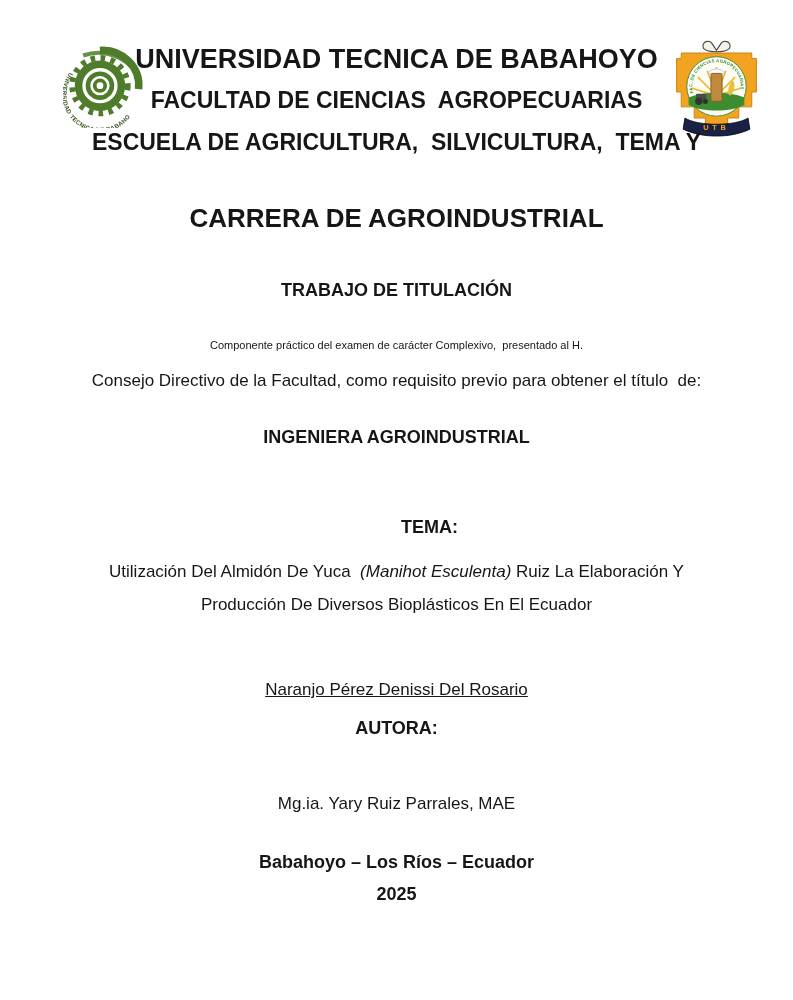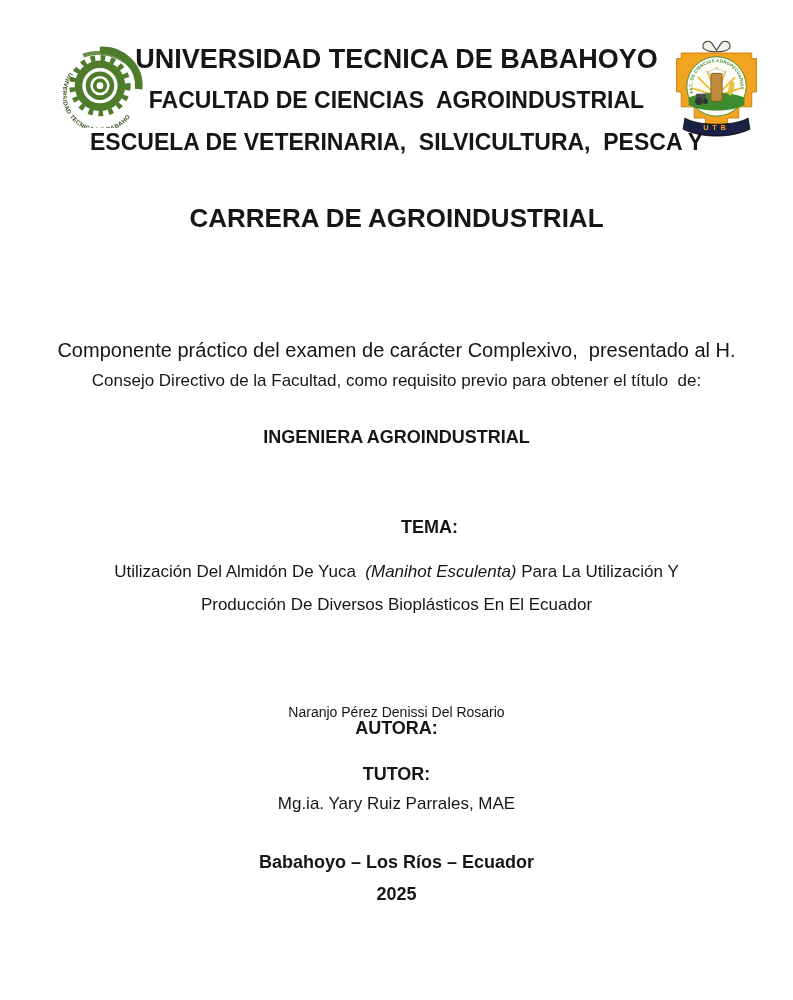--- a/index.html
+++ b/index.html
@@ -20,28 +20,28 @@
   }
   .b{font-weight:bold;}
   .it{font-style:italic;}
 
   .l-univ {top:44px; font-size:27px;}
   .l-fac  {top:87px; font-size:23px;}
   .l-esc1 {top:129px;font-size:23px;}
   .l-esc2 {top:168px;font-size:23px;}
   .l-car  {top:204px;font-size:26px;}
   .l-trab {top:280px;font-size:18px;}
-  .l-int1 {top:339px;font-size:20px;}
+  .l-int1 {top:339px;font-size:11px;}
   .l-int2 {top:371px;font-size:17px;}
   .l-deg  {top:427px;font-size:18px;}
   .l-tema {top:517px;font-size:18px;margin-left:33px;}
   .l-t1   {top:562px;font-size:17px;}
   .l-t2   {top:595px;font-size:17px;}
   .l-aut  {top:674px;font-size:18px;margin-top:44px;}
-  .l-autn {top:704px;font-size:14px;}
+  .l-autn {top:680px;font-size:17px;text-decoration:underline;}
   .l-tut  {top:764px;font-size:18px;}
   .l-tutn {top:794px;font-size:17px;}
   .l-loc  {top:852px;font-size:18px;}
   .l-year {top:884px;font-size:18px;}
 
   .logo-left{position:absolute;left:63px;top:40px;width:84px;height:88px;}
   .logo-right{position:absolute;left:670px;top:40px;width:93px;height:104px;}
   .logo-left svg,.logo-right svg{width:100%;height:100%;display:block;}
 </style>
 </head>
@@ -93,34 +93,34 @@
       <ellipse cx="66" cy="52" rx="3" ry="8" fill="#e6c23c" transform="rotate(12 66 52)"></ellipse>
       <rect x="28" y="58" width="11" height="6" rx="1" fill="#4a4a4a"></rect>
       <circle cx="31" cy="66" r="4" fill="#333333"></circle>
       <circle cx="38" cy="66" r="2.8" fill="#333333"></circle>
       <path d="M16 84 C 30 93 70 93 84 84 L 86 96 C 65 106 35 106 14 96 Z" fill="var(--banner-navy)" stroke="#000000" stroke-width="0.8"></path>
       <text x="50" y="97" text-anchor="middle" font-size="8" font-weight="bold" fill="var(--shield-orange)" letter-spacing="4" font-family="Liberation Sans, sans-serif">UTB</text>
     </svg>
   </div>
 
   <div class="line b l-univ">UNIVERSIDAD TECNICA DE BABAHOYO</div>
-  <div class="line b l-fac">FACULTAD DE CIENCIAS  AGROINDUSTRIAL</div>
-  <div class="line b l-esc1">ESCUELA DE VETERINARIA,  SILVICULTURA,  PESCA Y</div>
+  <div class="line b l-fac">FACULTAD DE CIENCIAS  AGROPECUARIAS</div>
+  <div class="line b l-esc1">ESCUELA DE AGRICULTURA,  SILVICULTURA,  TEMA Y</div>
   <div class="line b l-car">CARRERA DE AGROINDUSTRIAL</div>
 
+  <div class="line b l-trab">TRABAJO DE TITULACIÓN</div>
   <div class="line l-int1">Componente práctico del examen de carácter Complexivo,  presentado al H.</div>
   <div class="line b l-deg">INGENIERA AGROINDUSTRIAL</div>
   <div class="line l-int2">Consejo Directivo de la Facultad, como requisito previo para obtener el título  de:</div>
 
   <div class="line b l-tema">TEMA:</div>
-  <div class="line l-t1"><span>Utilización Del Almidón De Yuca  </span><span class="it">(Manihot Esculenta)</span><span> Para La Utilización Y</span></div>
+  <div class="line l-t1"><span>Utilización Del Almidón De Yuca  </span><span class="it">(Manihot Esculenta)</span><span> Ruiz La Elaboración Y</span></div>
   <div class="line l-t2">Producción De Diversos Bioplásticos En El Ecuador</div>
 
   <div class="line b l-aut">AUTORA:</div>
   <div class="line l-autn">Naranjo Pérez Denissi Del Rosario</div>
 
-  <div class="line b l-tut">TUTOR:</div>
   <div class="line l-tutn">Mg.ia. Yary Ruiz Parrales, MAE</div>
 
   <div class="line b l-loc">Babahoyo – Los Ríos – Ecuador</div>
   <div class="line b l-year">2025</div>
 
 </div>
 
 </body></html>

